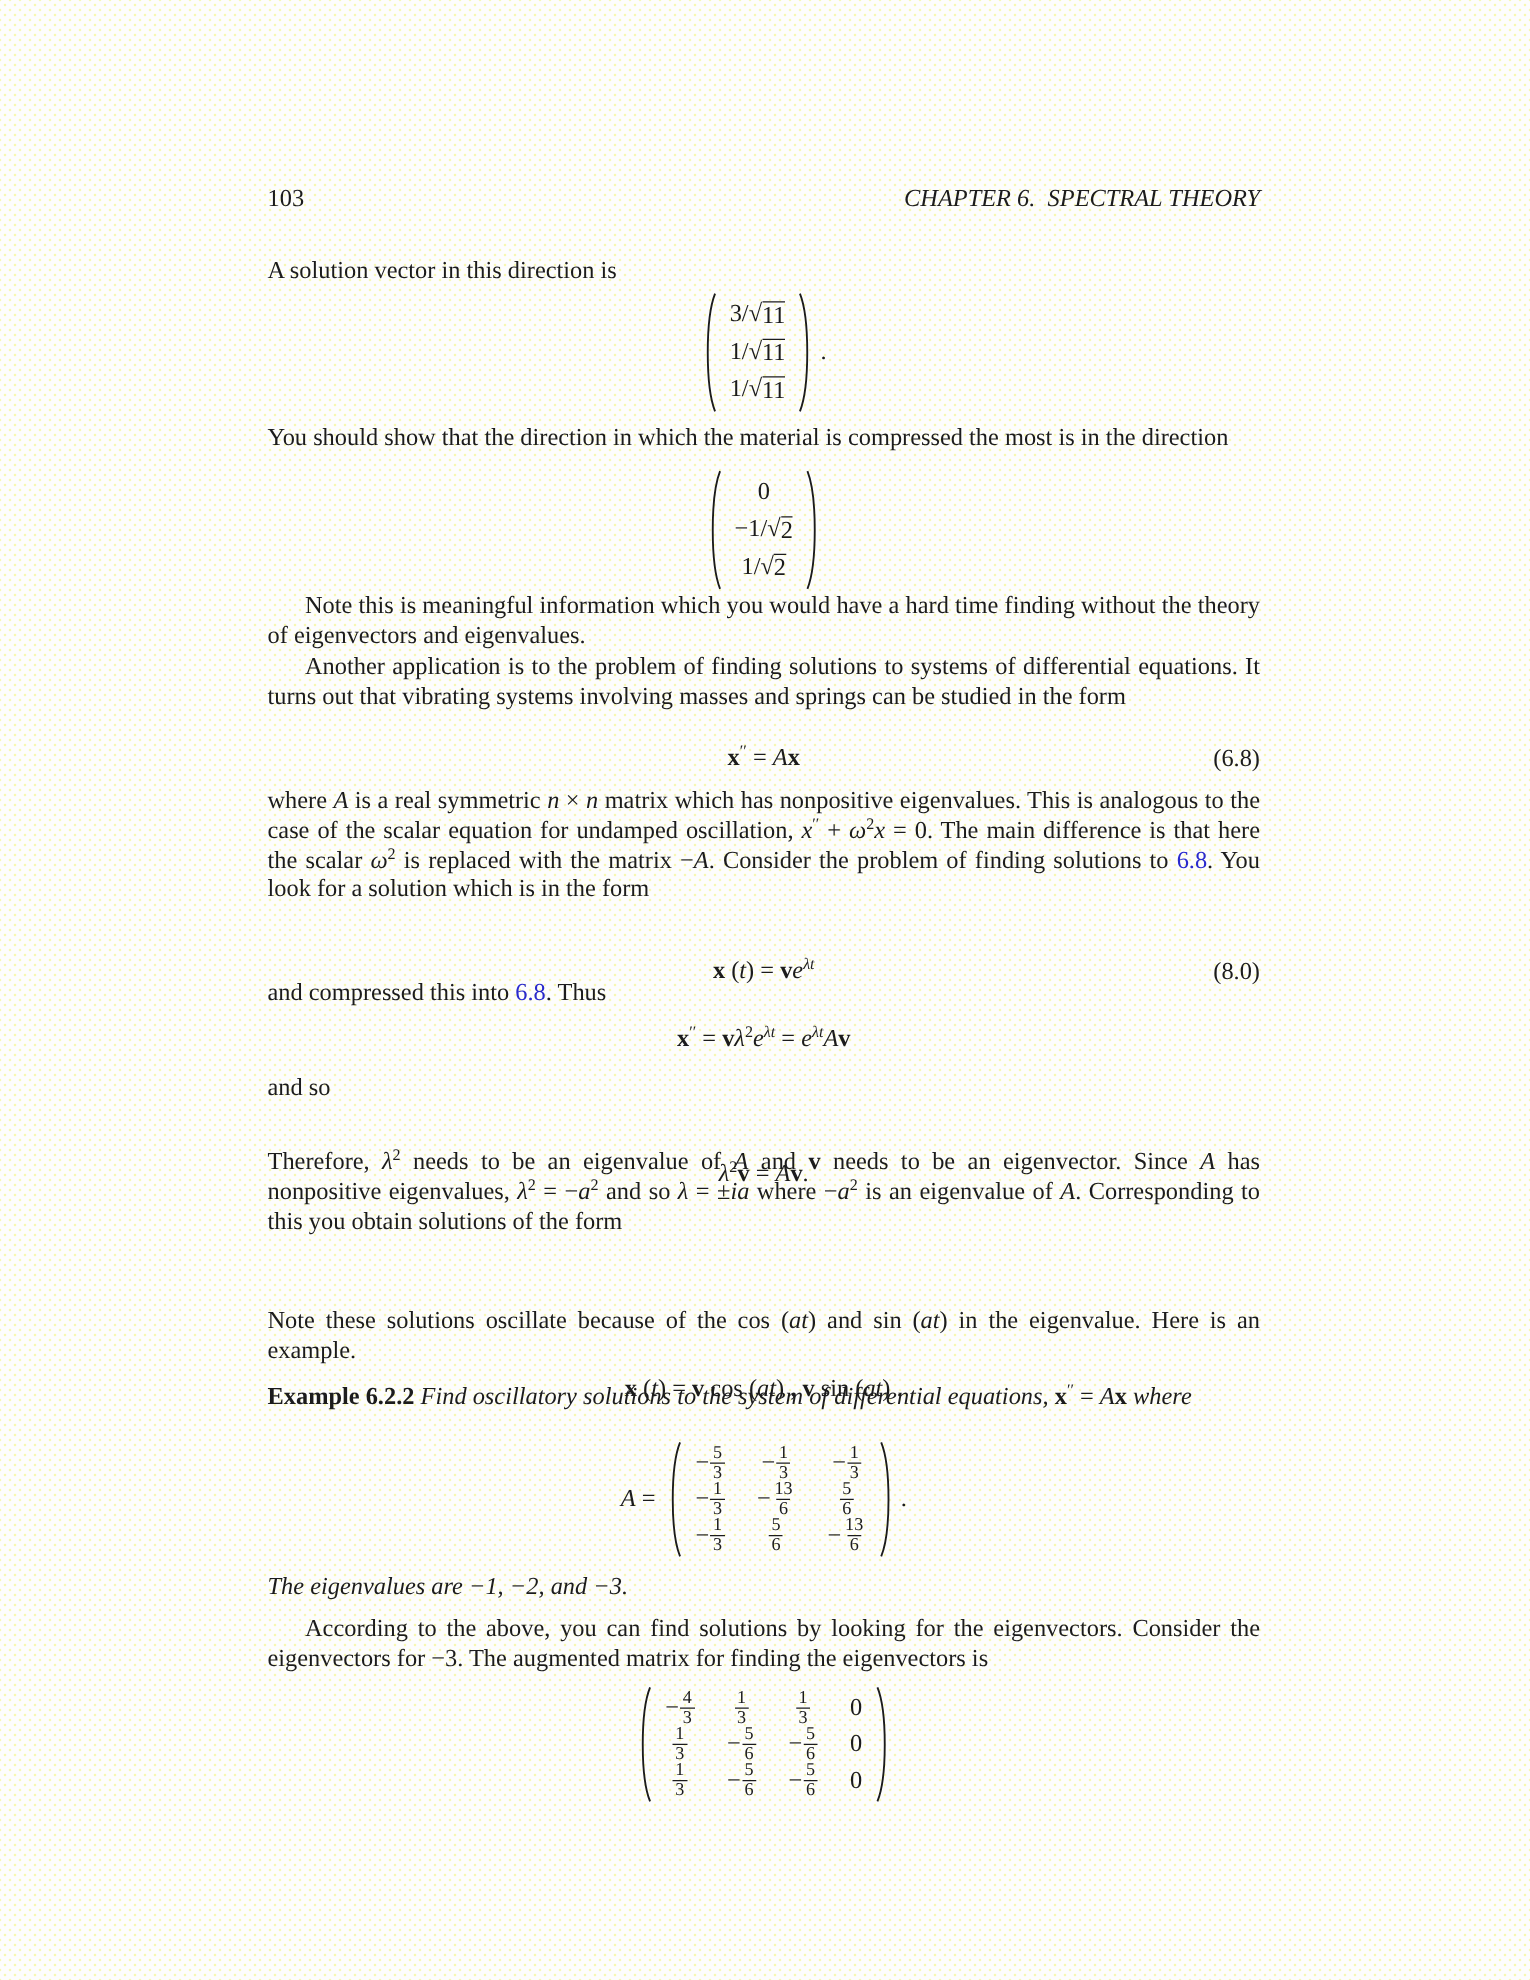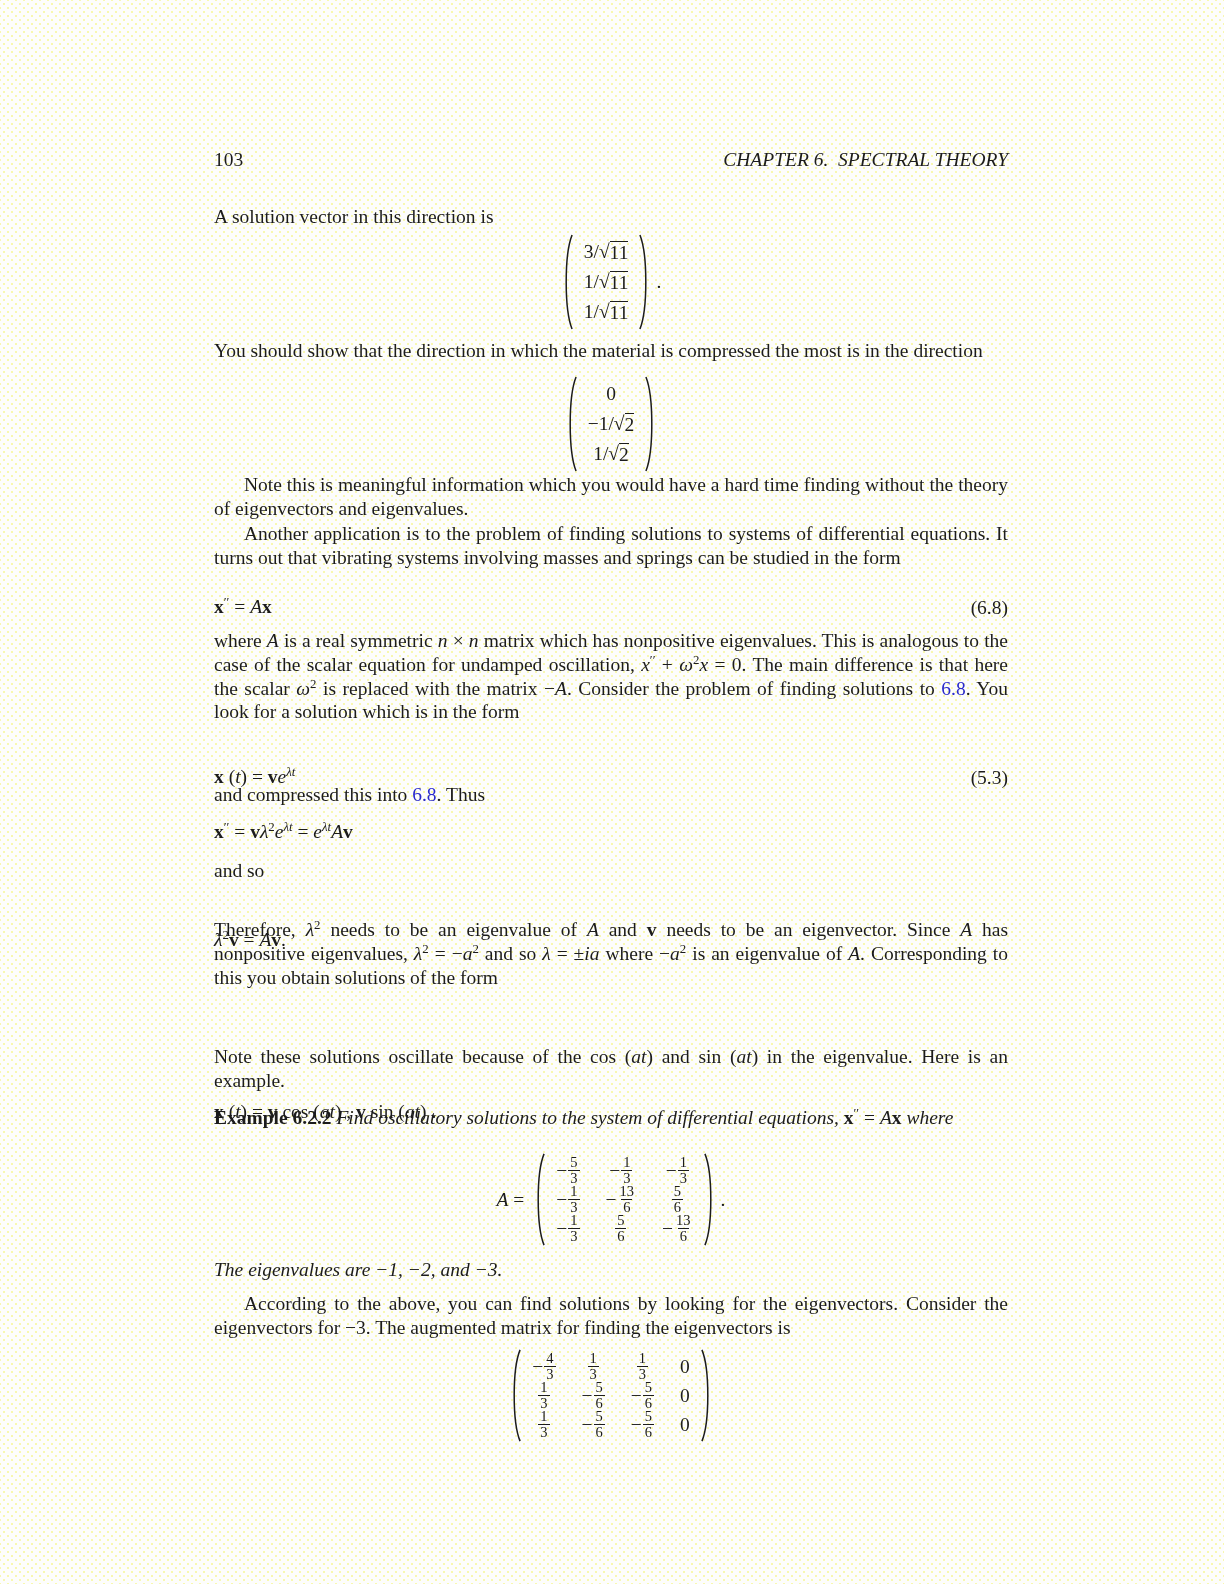--- a/index.html
+++ b/index.html
@@ -17,21 +17,21 @@
   }
   .blk{position:absolute; left:214px; width:794px;}
   .hdr{display:flex; justify-content:space-between;}
   .para{text-align:justify;}
   .indent{text-indent:30px;}
   .it{font-style:italic;}
   .bf{font-weight:bold;}
   .lnk{color:#2a2acc; cursor:pointer;}
   sup.sp{font-size:0.66em; line-height:0; vertical-align:0.55em;}
   .ctr{text-align:center;}
-  .eq{position:relative;font-family:Liberation Serif, serif;}
+  .eq{text-align:center; position:relative;font-family:Liberation Serif, serif;}
   .eq .tag{position:absolute; right:0; top:1px;}
   .mat{display:inline-flex; align-items:center; vertical-align:middle;}
   .paren svg{display:block;}
   .mlabel{margin-right:9px;}
   .msuffix{margin-left:5px;}
   .mgrid{display:grid; column-gap:26px; row-gap:0; padding:0 10px;
          align-items:center; justify-items:center;}
   .cell{display:inline-flex; align-items:center; justify-content:center; line-height:1;}
   .sign{margin-right:1px;}
   .frac{display:inline-flex; flex-direction:column; align-items:center;
@@ -122,21 +122,21 @@
 
   <div class="blk eq" style="top:595px">
     <span><span class="bf">x</span><sup class="sp">′′</sup><span> = </span><span class="it">A</span><span class="bf">x</span></span>
     <span class="tag">(6.8)</span>
   </div>
 
   <div class="blk para" style="top:629px"><span>where </span><span class="it">A</span><span> is a real symmetric </span><span class="it">n</span><span> × </span><span class="it">n</span><span> matrix which has nonpositive eigenvalues. This is analogous to the case of the scalar equation for undamped oscillation, </span><span class="it">x</span><sup class="sp">′′</sup><span> + </span><span class="it">ω</span><sup class="sp">2</sup><span class="it">x</span><span> = 0. The main difference is that here the scalar </span><span class="it">ω</span><sup class="sp">2</sup><span> is replaced with the matrix −</span><span class="it">A</span><span>. Consider the problem of finding solutions to </span><span class="lnk">6.8</span><span>. You look for a solution which is in the form</span></div>
 
   <div class="blk eq" style="top:741px">
     <span><span class="bf">x</span><span> (</span><span class="it">t</span><span>) = </span><span class="bf">v</span><span class="it">e</span><sup class="sp it">λt</sup></span>
-    <span class="tag">(5.3)</span>
+    <span class="tag">(8.0)</span>
   </div>
 
   <div class="blk para" style="top:783px"><span>and compressed this into </span><span class="lnk">6.8</span><span>. Thus</span></div>
 
   <div class="blk eq" style="top:772px">
     <span><span class="bf">x</span><sup class="sp">′′</sup><span> = </span><span class="bf">v</span><span class="it">λ</span><sup class="sp">2</sup><span class="it">e</span><sup class="sp it">λt</sup><span> = </span><span class="it">e</span><sup class="sp it">λt</sup><span class="it">A</span><span class="bf">v</span></span>
   </div>
 
   <div class="blk para" style="top:859px"><span>and so</span></div>
 

